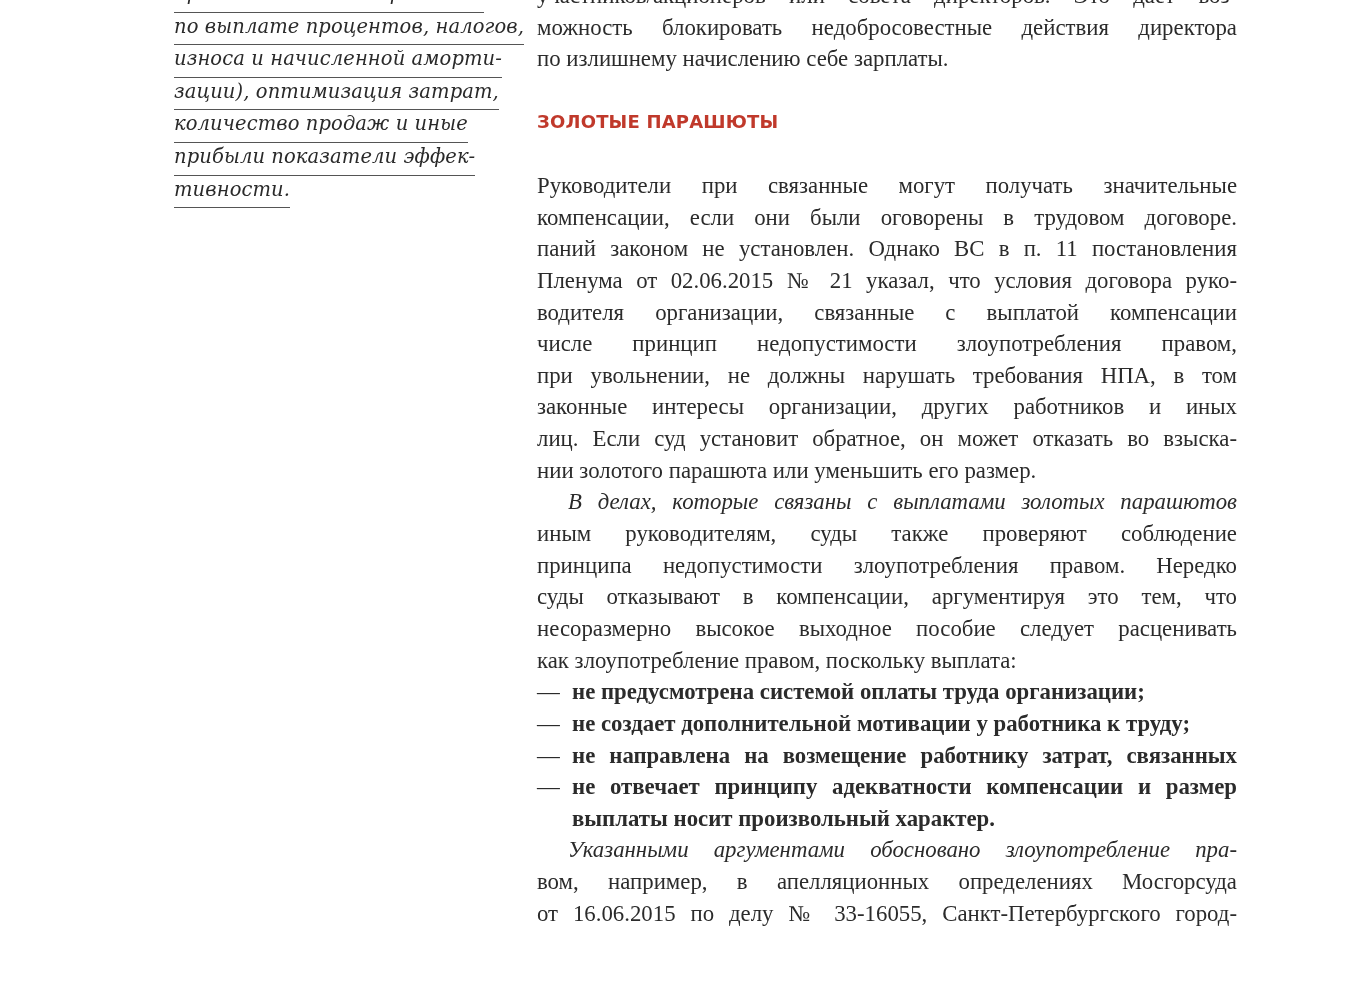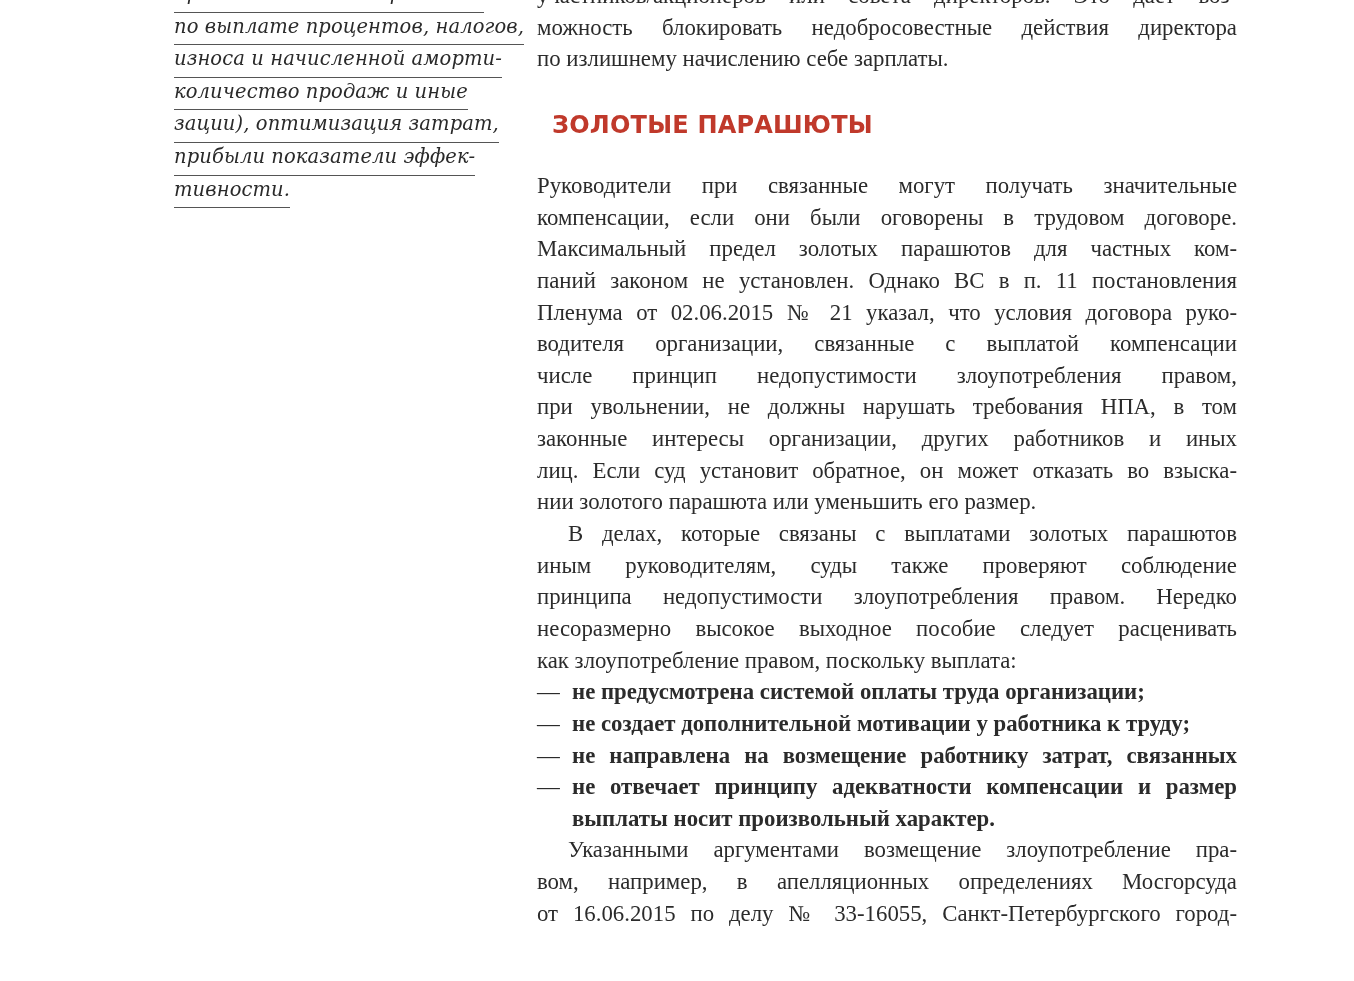--- a/index.html
+++ b/index.html
@@ -18,75 +18,75 @@
 
   .main {
     position: absolute; left: 509px; top: -20px; width: 700px;
     font-family: "Liberation Serif", serif; font-size: 22.8px; color: #2b2b2b;
   }
   .ln {
     display: block; height: 31.65px; line-height: 31.65px; white-space: nowrap;
     text-align: justify; text-align-last: justify;
   }
   .ln.last { text-align-last: left; }
-  .ln.indent { padding-left: 31px; }
+  .ln.indent { padding-left: 31px; font-style: italic; }
   .heading {
-    position: absolute; left: 524px; top: 111px;
+    position: absolute; left: 509px; top: 111px;
     font-family: "DejaVu Sans", sans-serif; font-weight: bold;
-    font-size: 24px; color: #c0392b; letter-spacing: 0.2px;
+    font-size: 18px; color: #c0392b; letter-spacing: 0.2px;
   }
   .para2 { position: absolute; left: 509px; top: 170px; width: 700px;
     font-family: "Liberation Serif", serif; font-size: 22.8px; color: #2b2b2b; }
   .li { display: flex; height: 31.65px; line-height: 31.65px; white-space: nowrap; }
   .li .dash { width: 35px; flex: none; }
   .li .txt { flex: 1; text-align: justify; text-align-last: justify; font-weight: bold; }
   .li .txt.last { text-align-last: left; }
   .li.cont { padding-left: 35px; }
 </style>
 </head>
 <body>
 
 <div class="page">
 
   <div class="sidebar">
     <span class="side-line">прибыли до вычета расходов</span>
     <span class="side-line">по выплате процентов, налогов,</span>
     <span class="side-line">износа и начисленной аморти-</span>
+    <span class="side-line">зации), оптимизация затрат,</span>
     <span class="side-line">количество продаж и иные</span>
-    <span class="side-line">зации), оптимизация затрат,</span>
     <span class="side-line">прибыли показатели эффек-</span>
     <span class="side-line">тивности.</span>
   </div>
 
   <div class="main">
     <span class="ln">участников/акционеров или совета директоров. Это дает воз-</span>
     <span class="ln">можность блокировать недобросовестные действия директора</span>
     <span class="ln last">по излишнему начислению себе зарплаты.</span>
   </div>
 
   <div class="heading">ЗОЛОТЫЕ ПАРАШЮТЫ</div>
 
   <div class="para2">
     <div>
       <span class="ln">Руководители при связанные могут получать значительные</span>
       <span class="ln">компенсации, если они были оговорены в трудовом договоре.</span>
-      <span class="ln">Максимальный предел золотых парашютов для частных ком-</span>
       <span class="ln">паний законом не установлен. Однако ВС в п. 11 постановления</span>
       <span class="ln">Пленума от 02.06.2015 № 21 указал, что условия договора руко-</span>
       <span class="ln">водителя организации, связанные с выплатой компенсации</span>
       <span class="ln">числе принцип недопустимости злоупотребления правом,</span>
       <span class="ln">при увольнении, не должны нарушать требования НПА, в том</span>
       <span class="ln">законные интересы организации, других работников и иных</span>
       <span class="ln">лиц. Если суд установит обратное, он может отказать во взыска-</span>
       <span class="ln last">нии золотого парашюта или уменьшить его размер.</span>
     </div>
     <div>
       <span class="ln indent">В делах, которые связаны с выплатами золотых парашютов</span>
       <span class="ln">иным руководителям, суды также проверяют соблюдение</span>
       <span class="ln">принципа недопустимости злоупотребления правом. Нередко</span>
+      <span class="ln">суды отказывают в компенсации, аргументируя это тем, что</span>
       <span class="ln">несоразмерно высокое выходное пособие следует расценивать</span>
       <span class="ln last">как злоупотребление правом, поскольку выплата:</span>
     </div>
     <div>
       <div class="li">
         <span class="dash">—</span>
         <span class="txt last">не предусмотрена системой оплаты труда организации;</span>
       </div>
       <div class="li">
         <span class="dash">—</span>
@@ -98,19 +98,19 @@
       </div>
       <div class="li">
         <span class="dash">—</span>
         <span class="txt">не отвечает принципу адекватности компенсации и размер</span>
       </div>
       <div class="li cont">
         <span class="txt last">выплаты носит произвольный характер.</span>
       </div>
     </div>
     <div>
-      <span class="ln indent">Указанными аргументами возмещение злоупотребление пра-</span>
+      <span class="ln indent">Указанными аргументами обосновано злоупотребление пра-</span>
       <span class="ln">вом, например, в апелляционных определениях Мосгорсуда</span>
       <span class="ln">от 16.06.2015 по делу № 33-16055, Санкт-Петербургского город-</span>
     </div>
   </div>
 
 </div>
 
 </body></html>

